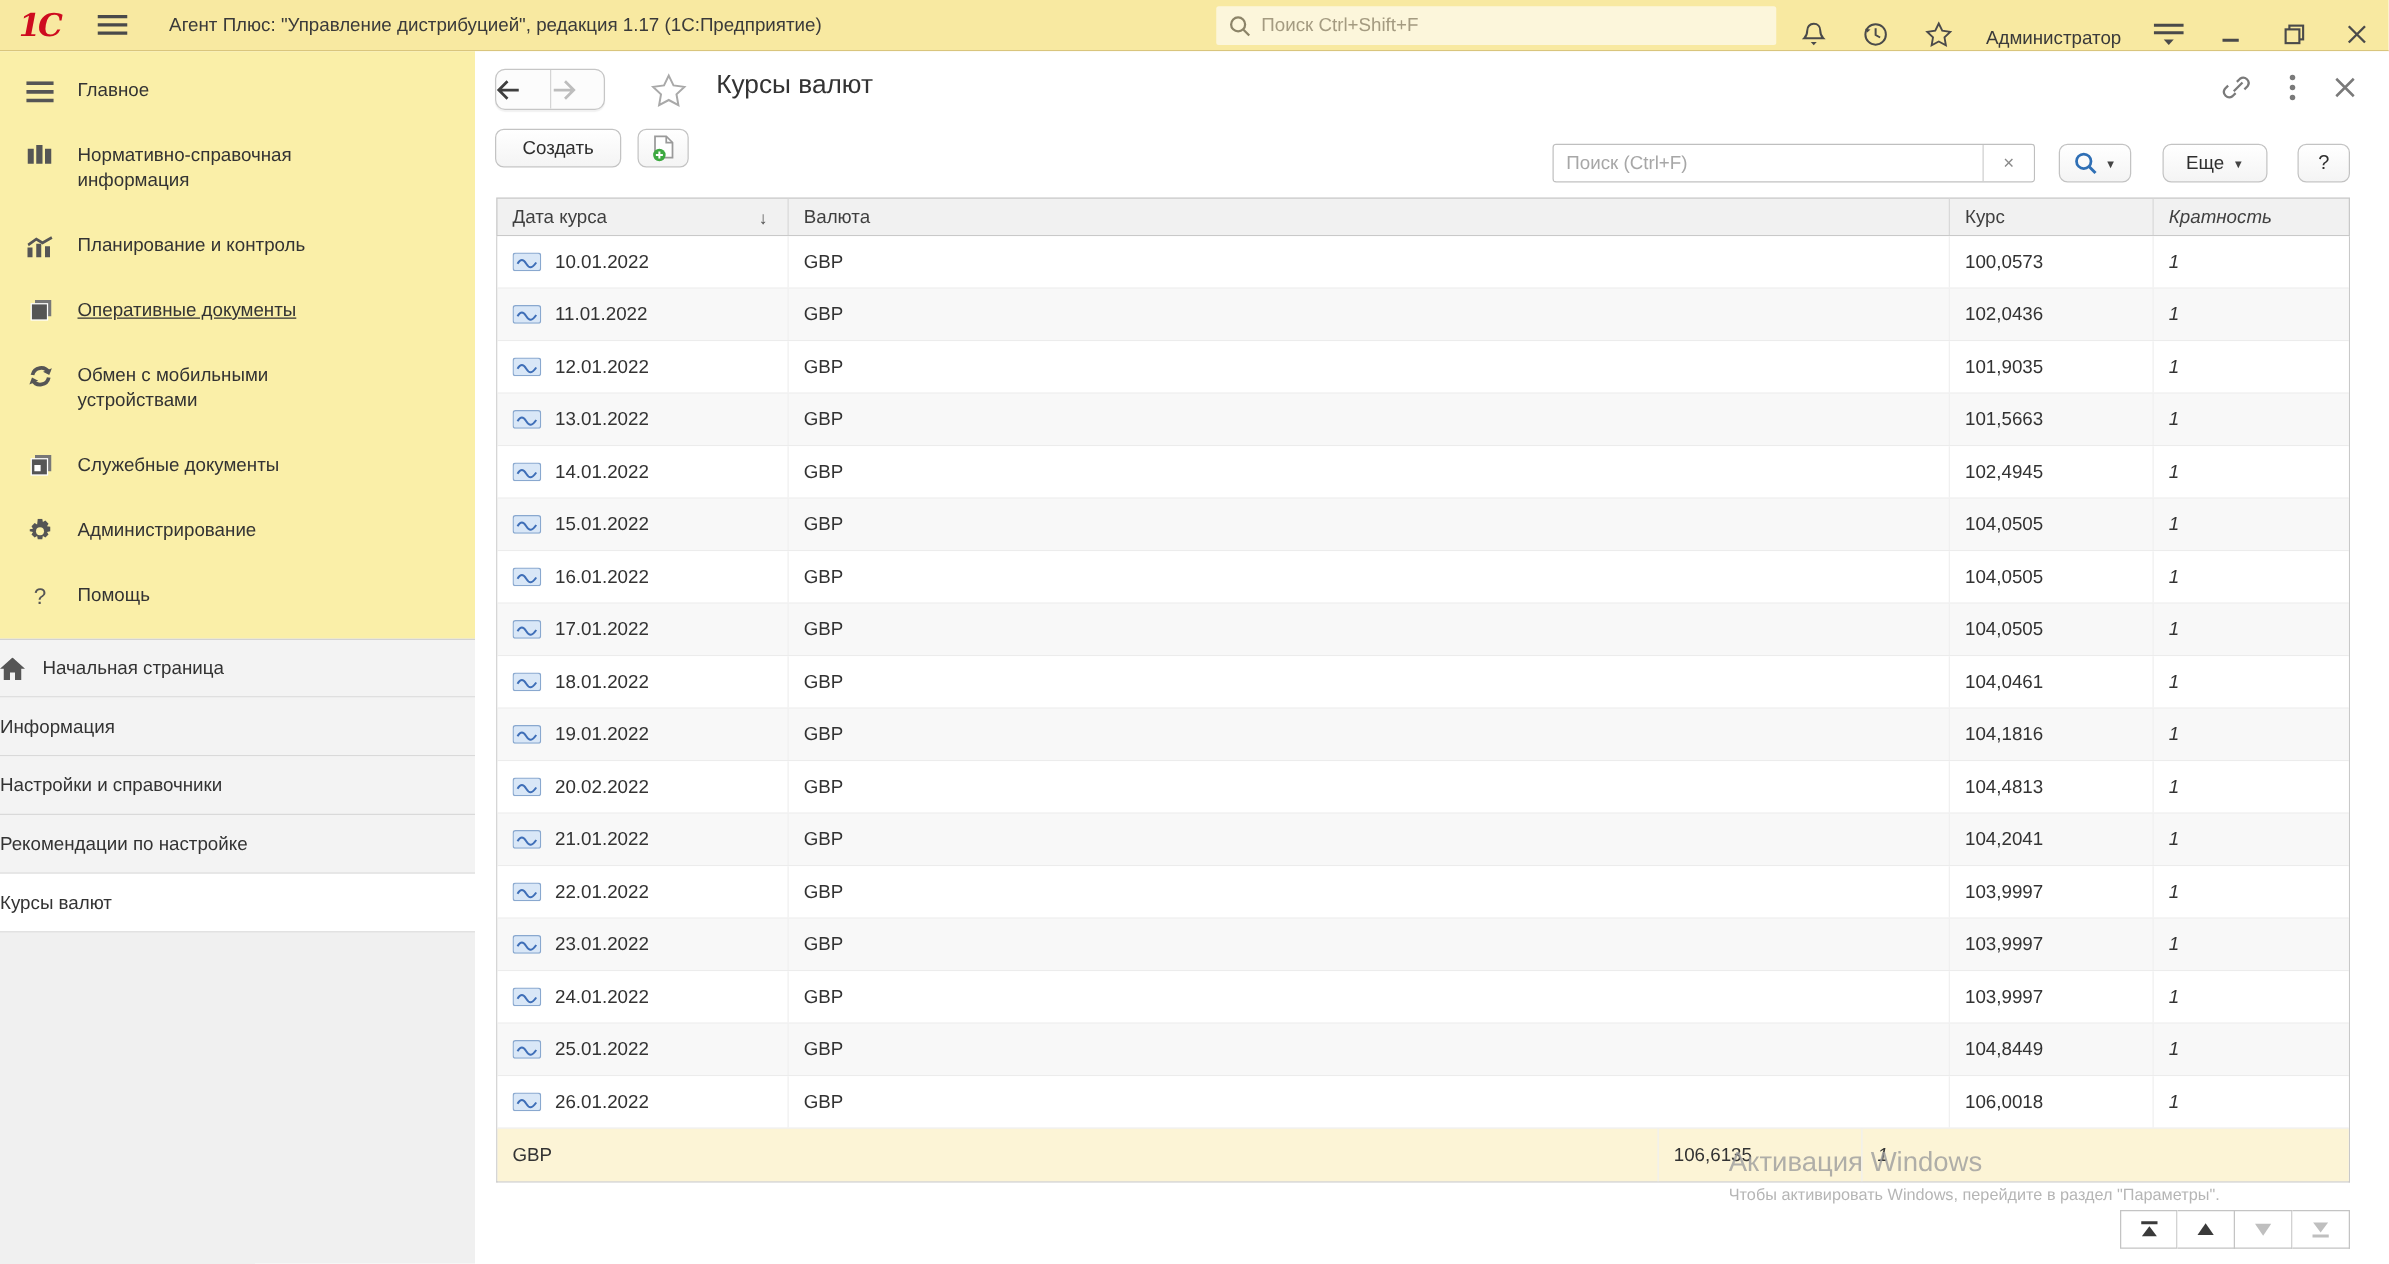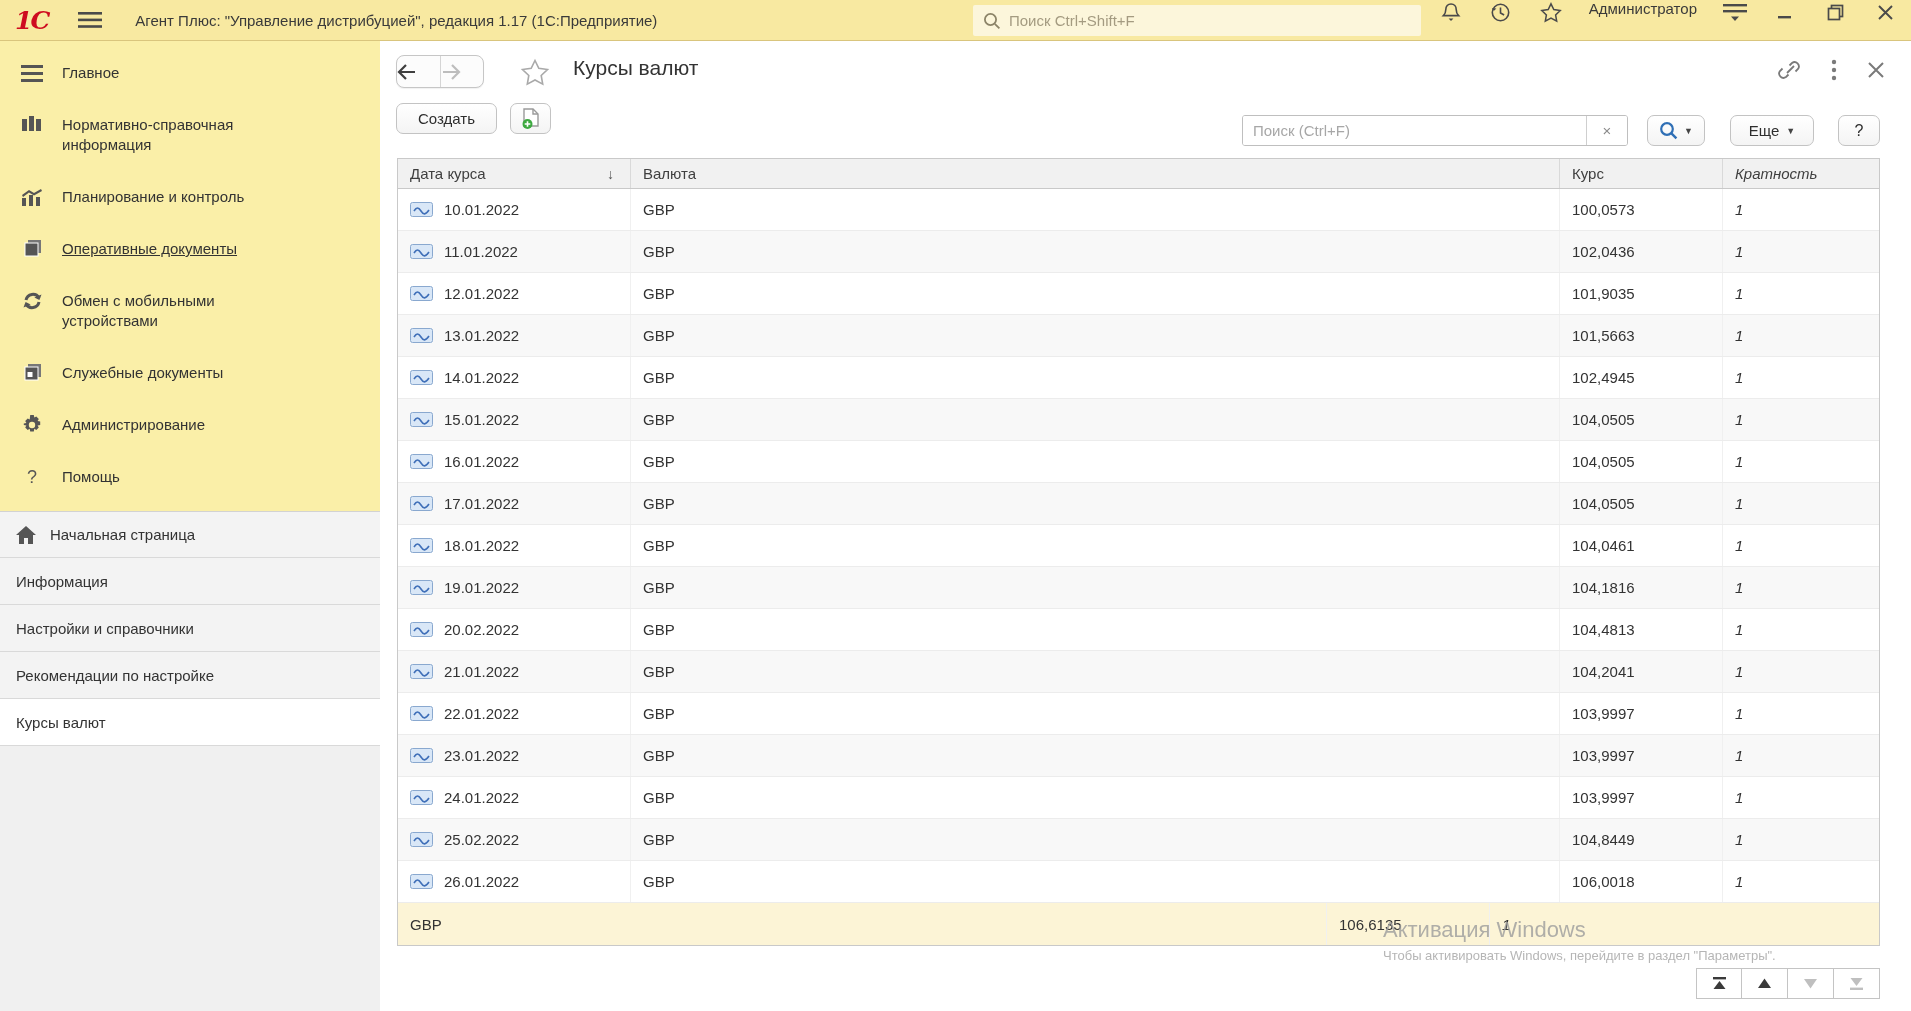--- a/index.html
+++ b/index.html
@@ -9,33 +9,33 @@
   
   .titlebar { position:absolute; left:0; top:0; width:1911px; height:41px;
     background:#F8E9A1; border-bottom:1px solid #D9C57D; display:flex; align-items:center; }
   .logo1c { font-family:"DejaVu Serif", serif; font-weight:bold; font-style:italic;
     color:#CE0B1F; font-size:25px; margin-left:15px; letter-spacing:-2px; }
   .tb-burger { margin-left:30px; }
   .tb-title { margin-left:33px; font-size:15px; color:#3A3A3A; }
   .tb-search { position:absolute; left:973px; top:5px; width:448px; height:31px;
     background:#FCF6DB; border-radius:2px; display:flex; align-items:center; padding-left:10px; }
   .tb-search .ph { color:#A49B81; font-size:15px; margin-left:8px; }
-  .tb-right { position:absolute; right:14px; top:0; height:39px; display:flex; align-items:flex-start; gap:26px; }
+  .tb-right { position:absolute; right:14px; top:0; height:39px; display:flex; align-items:flex-end; gap:26px; }
   .tb-user { font-size:15px; color:#3A3A3A; }
   .tbi { display:inline-flex; align-items:center; justify-content:center; width:24px; height:24px; cursor:default; }
 
   
   .sidebar { position:absolute; left:0; top:41px; width:380px; bottom:0; background:#F0F0F0; }
   .side-top { background:#FAEFA8; padding:6px 0 8px 0; }
   .nav-item { display:flex; padding:16px 10px 16px 18px; align-items:flex-start; cursor:pointer; }
   .nav-ico { width:28px; min-width:28px; height:20px; display:flex; align-items:center; justify-content:center; margin-right:16px; margin-top:0; }
   .nav-label { font-size:15px; line-height:20px; color:#333; max-width:248px; }
   .nav-item.active .nav-label { text-decoration:underline; }
   .side-bottom .b-item { height:47px; background:#F3F3F3; border-bottom:1px solid #D9D9D9;
-    display:flex; align-items:center; padding-left:16px; font-size:15px; color:#333; cursor:pointer; }
+    display:flex; align-items:center; font-size:15px; color:#333; cursor:pointer; }
   .side-bottom .b-item:first-child { border-top:1px solid #D2D2D2; }
   .side-bottom .b-item.active { background:#FFFFFF; }
   .side-bottom .b-ico { width:26px; min-width:26px; display:flex; align-items:center; margin-right:8px; }
 
   
   .main { position:absolute; left:380px; top:41px; right:0; bottom:0; background:#fff; }
 
   .m-header { position:relative; height:62px; }
   .navgroup { position:absolute; left:16px; top:14px; display:flex; border:1px solid #C6C6C6;
     border-radius:8px; overflow:hidden; background:#FCFCFC; box-shadow:0 1px 1px rgba(0,0,0,.06); }
@@ -589,21 +589,21 @@
           <div class="tc c-mult">1</div>
         </div>
         <div class="trow alt">
           <div class="tc c-date">
             <span>
               <svg width="23" height="15" viewBox="0 0 23 15">
                 <rect x="0.5" y="0.5" width="22" height="14" rx="2" fill="#D9E7F7" stroke="#89A8CF"></rect>
                 <path d="M4 9c2.5-4 4.5-4 7 0s4.5 4 8-1" fill="none" stroke="#3F6FB8" stroke-width="1.6"></path>
               </svg>
             </span>
-            <span>25.02.2022</span>
+            <span>25.01.2022</span>
           </div>
           <div class="tc c-cur">GBP</div>
           <div class="tc c-rate">104,8449</div>
           <div class="tc c-mult">1</div>
         </div>
         <div class="trow">
           <div class="tc c-date">
             <span>
               <svg width="23" height="15" viewBox="0 0 23 15">
                 <rect x="0.5" y="0.5" width="22" height="14" rx="2" fill="#D9E7F7" stroke="#89A8CF"></rect>

